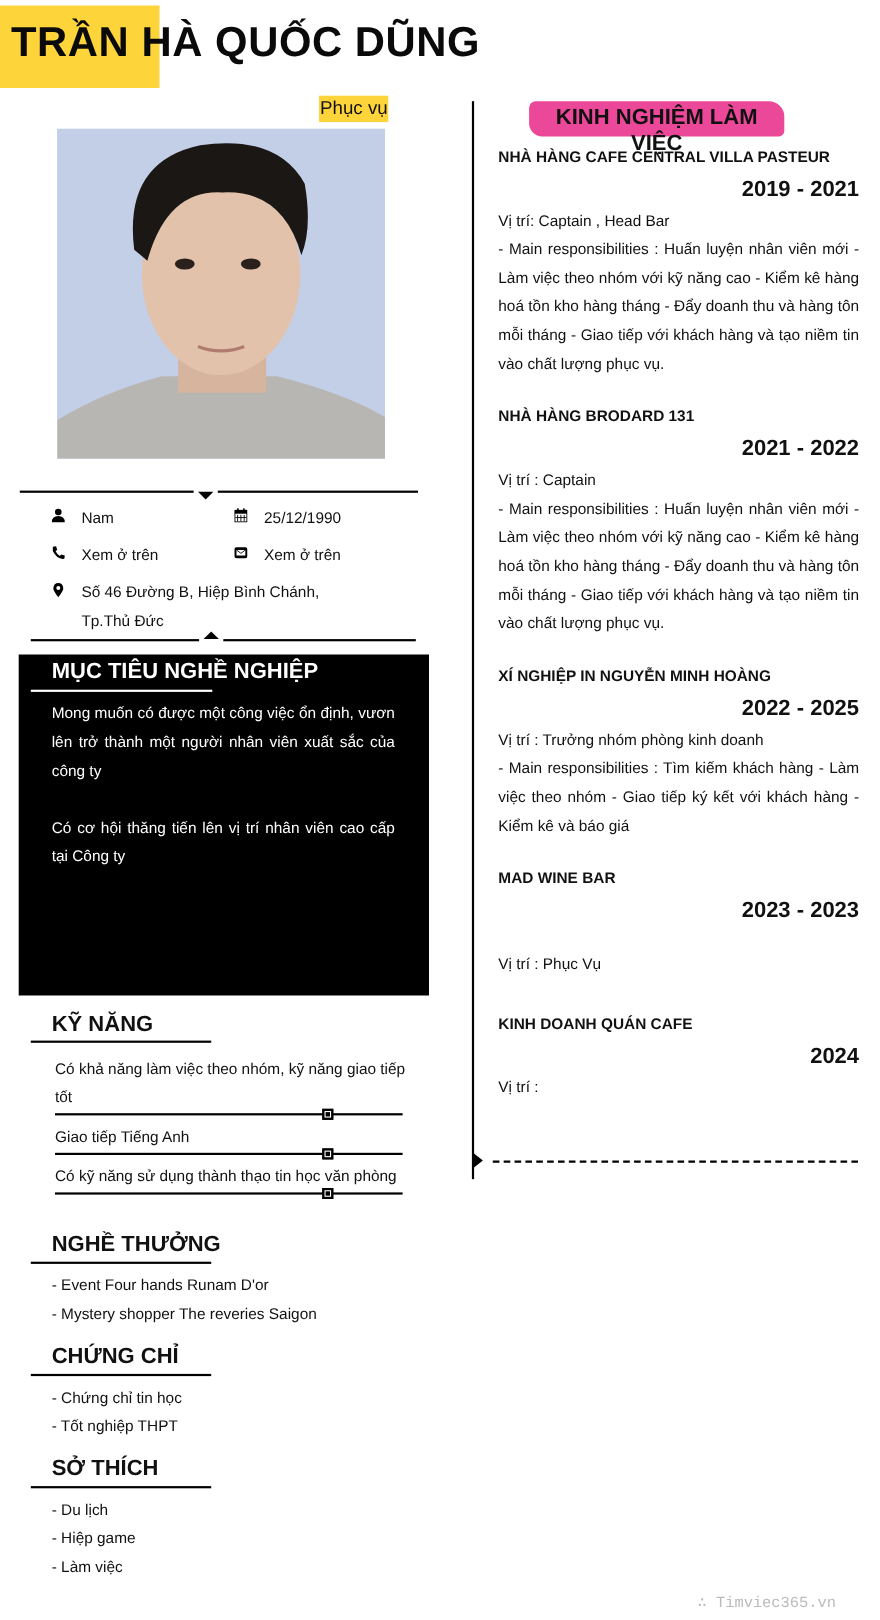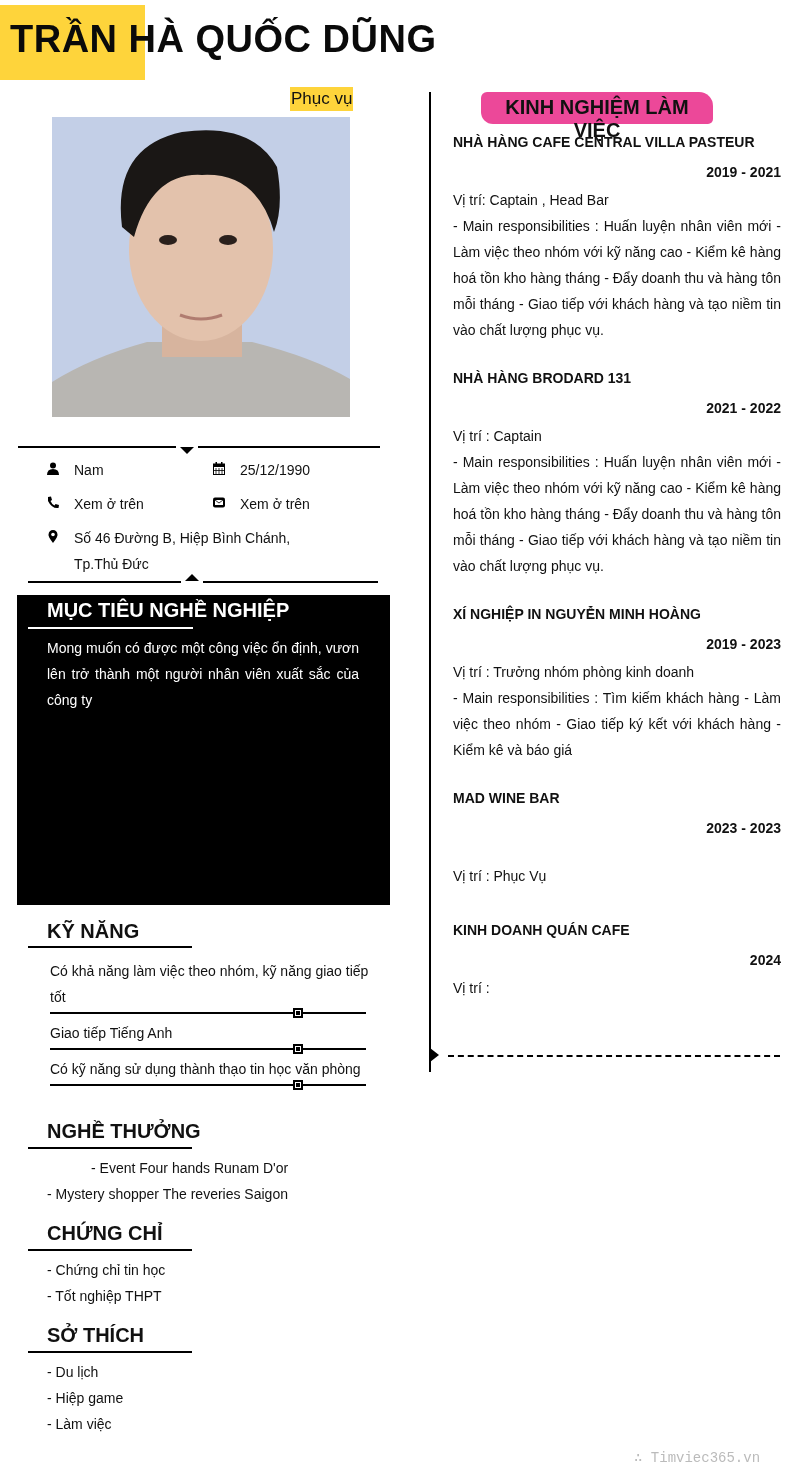--- a/index.html
+++ b/index.html
@@ -41,21 +41,21 @@
   .timeline-line { position: absolute; left: 429px; top: 92px; width: 2px; height: 980px; background: #000; }
   .timeline-arrow { position: absolute; left: 430px; top: 1048px; width: 0; height: 0;
     border-top: 7px solid transparent; border-bottom: 7px solid transparent; border-left: 9px solid #000; }
   .timeline-dash { position: absolute; left: 448px; top: 1055px; width: 332px; border-top: 2px dashed #000; }
 
   .exp-heading { position: absolute; left: 481px; top: 92px; width: 232px; height: 32px;
     background: #ec4899; border-radius: 6px 14px 5px 12px; }
   .exp-heading span { position: absolute; left: 0; right: 0; top: 4px; text-align: center; font-size: 20px; font-weight: bold; }
 
   .job-company { position: absolute; left: 453px; font-size: 14px; font-weight: bold; line-height: 26px; }
-  .job-period { position: absolute; left: 453px; width: 328px; text-align: right; font-size: 14px; font-weight: bold; line-height: 26px; }
+  .job-period { position: absolute; left: 453px; width: 328px; text-align: right; font-size: 20px; font-weight: bold; line-height: 26px; }
   .job-text { position: absolute; left: 453px; width: 328px; font-size: 14px; line-height: 26px; text-align: justify; }
 
   .watermark { position: absolute; left: 634px; top: 1449px; font-family: "Liberation Mono", "DejaVu Sans Mono", monospace; font-size: 14px; color: #bbb; }
 </style>
 </head>
 <body>
 
 <div class="name-block"></div>
 <div class="name">TRẦN HÀ QUỐC DŨNG</div>
 <div class="job-title">Phục vụ</div>
@@ -129,20 +129,21 @@
 <div class="info-bot-line" style="left:28px;width:153px;"></div>
 <div class="info-bot-line" style="left:203px;width:175px;"></div>
 <div class="tri-up"></div>
 
 <div class="objective">
   <h2>MỤC TIÊU NGHỀ NGHIỆP</h2>
   <div class="uline"></div>
   <p>
     <span>Mong muốn có được một công việc ổn định, vươn lên trở thành một người nhân viên xuất sắc của công ty</span><br>
     <br>
+    <span>Có cơ hội thăng tiến lên vị trí nhân viên cao cấp tại Công ty</span>
   </p>
 </div>
 
 <div class="sec-title" style="top:920px;">KỸ NĂNG</div>
 <div class="sec-line" style="top:946px;"></div>
 
 <div class="skill-label" style="top:958px;">Có khả năng làm việc theo nhóm, kỹ năng giao tiếp tốt</div>
 <div class="skill-bar" style="top:1012px;">
   <div class="skill-knob" style="left:243px;"></div>
 </div>
@@ -150,21 +151,21 @@
 <div class="skill-bar" style="top:1048px;">
   <div class="skill-knob" style="left:243px;"></div>
 </div>
 <div class="skill-label" style="top:1056px;">Có kỹ năng sử dụng thành thạo tin học văn phòng</div>
 <div class="skill-bar" style="top:1084px;">
   <div class="skill-knob" style="left:243px;"></div>
 </div>
 
 <div class="sec-title" style="top:1120px;">NGHỀ THƯỞNG</div>
 <div class="sec-line" style="top:1147px;"></div>
-<div class="list-item" style="top:1155px;margin-left:44px;">- Event Four hands Runam D'or</div>
+<div class="list-item" style="top:1155px;">- Event Four hands Runam D'or</div>
 <div class="list-item" style="top:1181px;">- Mystery shopper The reveries Saigon</div>
 
 <div class="sec-title" style="top:1222px;">CHỨNG CHỈ</div>
 <div class="sec-line" style="top:1249px;"></div>
 <div class="list-item" style="top:1257px;">- Chứng chỉ tin học</div>
 <div class="list-item" style="top:1283px;">- Tốt nghiệp THPT</div>
 
 <div class="sec-title" style="top:1324px;">SỞ THÍCH</div>
 <div class="sec-line" style="top:1351px;"></div>
 <div class="list-item" style="top:1359px;">- Du lịch</div>
@@ -183,21 +184,21 @@
 <div class="job-period" style="top:159px;">2019 - 2021</div>
 <div class="job-text" style="top:187px;">Vị trí: Captain , Head Bar</div>
 <div class="job-text" style="top:213px;">- Main responsibilities : Huấn luyện nhân viên mới - Làm việc theo nhóm với kỹ năng cao - Kiểm kê hàng hoá tồn kho hàng tháng - Đẩy doanh thu và hàng tôn mỗi tháng - Giao tiếp với khách hàng và tạo niềm tin vào chất lượng phục vụ.</div>
 
 <div class="job-company" style="top:365px;">NHÀ HÀNG BRODARD 131</div>
 <div class="job-period" style="top:395px;">2021 - 2022</div>
 <div class="job-text" style="top:423px;">Vị trí : Captain</div>
 <div class="job-text" style="top:449px;">- Main responsibilities : Huấn luyện nhân viên mới - Làm việc theo nhóm với kỹ năng cao - Kiểm kê hàng hoá tồn kho hàng tháng - Đẩy doanh thu và hàng tôn mỗi tháng - Giao tiếp với khách hàng và tạo niềm tin vào chất lượng phục vụ.</div>
 
 <div class="job-company" style="top:601px;">XÍ NGHIỆP IN NGUYỄN MINH HOÀNG</div>
-<div class="job-period" style="top:631px;">2019 - 2023</div>
+<div class="job-period" style="top:631px;">2022 - 2025</div>
 <div class="job-text" style="top:659px;">Vị trí : Trưởng nhóm phòng kinh doanh</div>
 <div class="job-text" style="top:685px;">- Main responsibilities : Tìm kiếm khách hàng - Làm việc theo nhóm - Giao tiếp ký kết với khách hàng - Kiểm kê và báo giá</div>
 
 <div class="job-company" style="top:785px;">MAD WINE BAR</div>
 <div class="job-period" style="top:815px;">2023 - 2023</div>
 <div class="job-text" style="top:843px;margin-top:20px;">Vị trí : Phục Vụ</div>
 
 <div class="job-company" style="top:917px;">KINH DOANH QUÁN CAFE</div>
 <div class="job-period" style="top:947px;">2024</div>
 <div class="job-text" style="top:975px;">Vị trí :</div>

